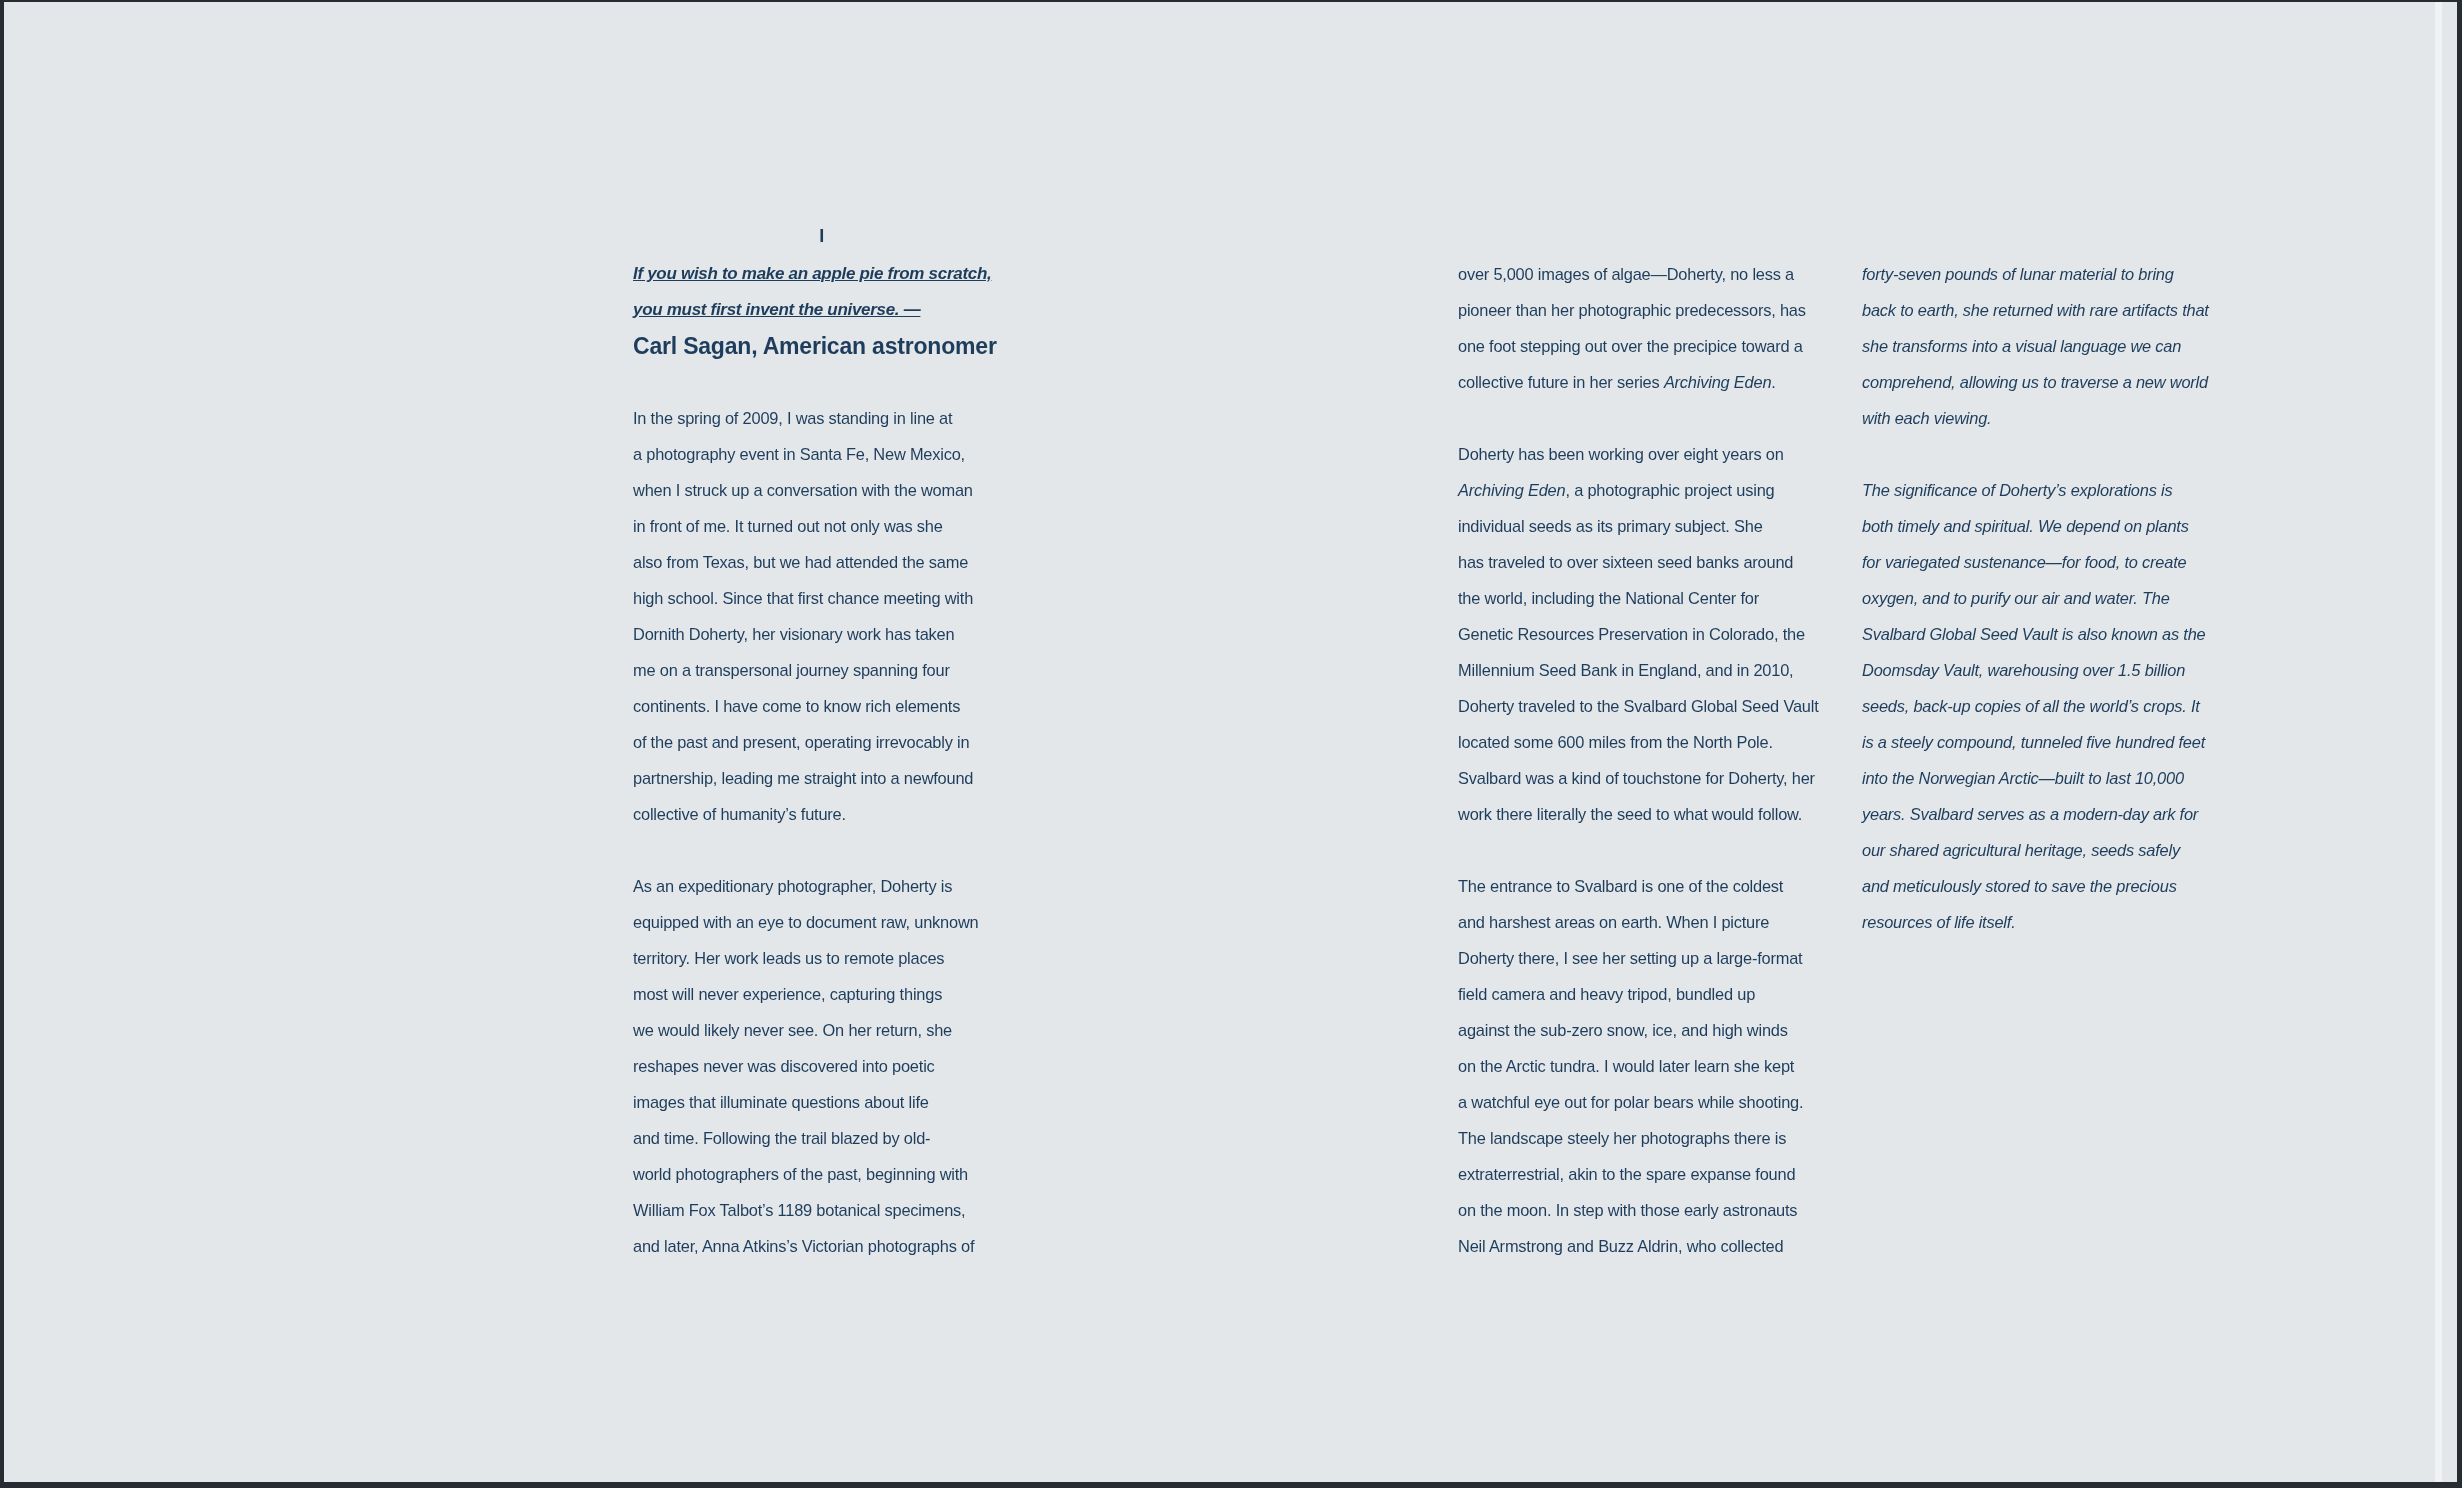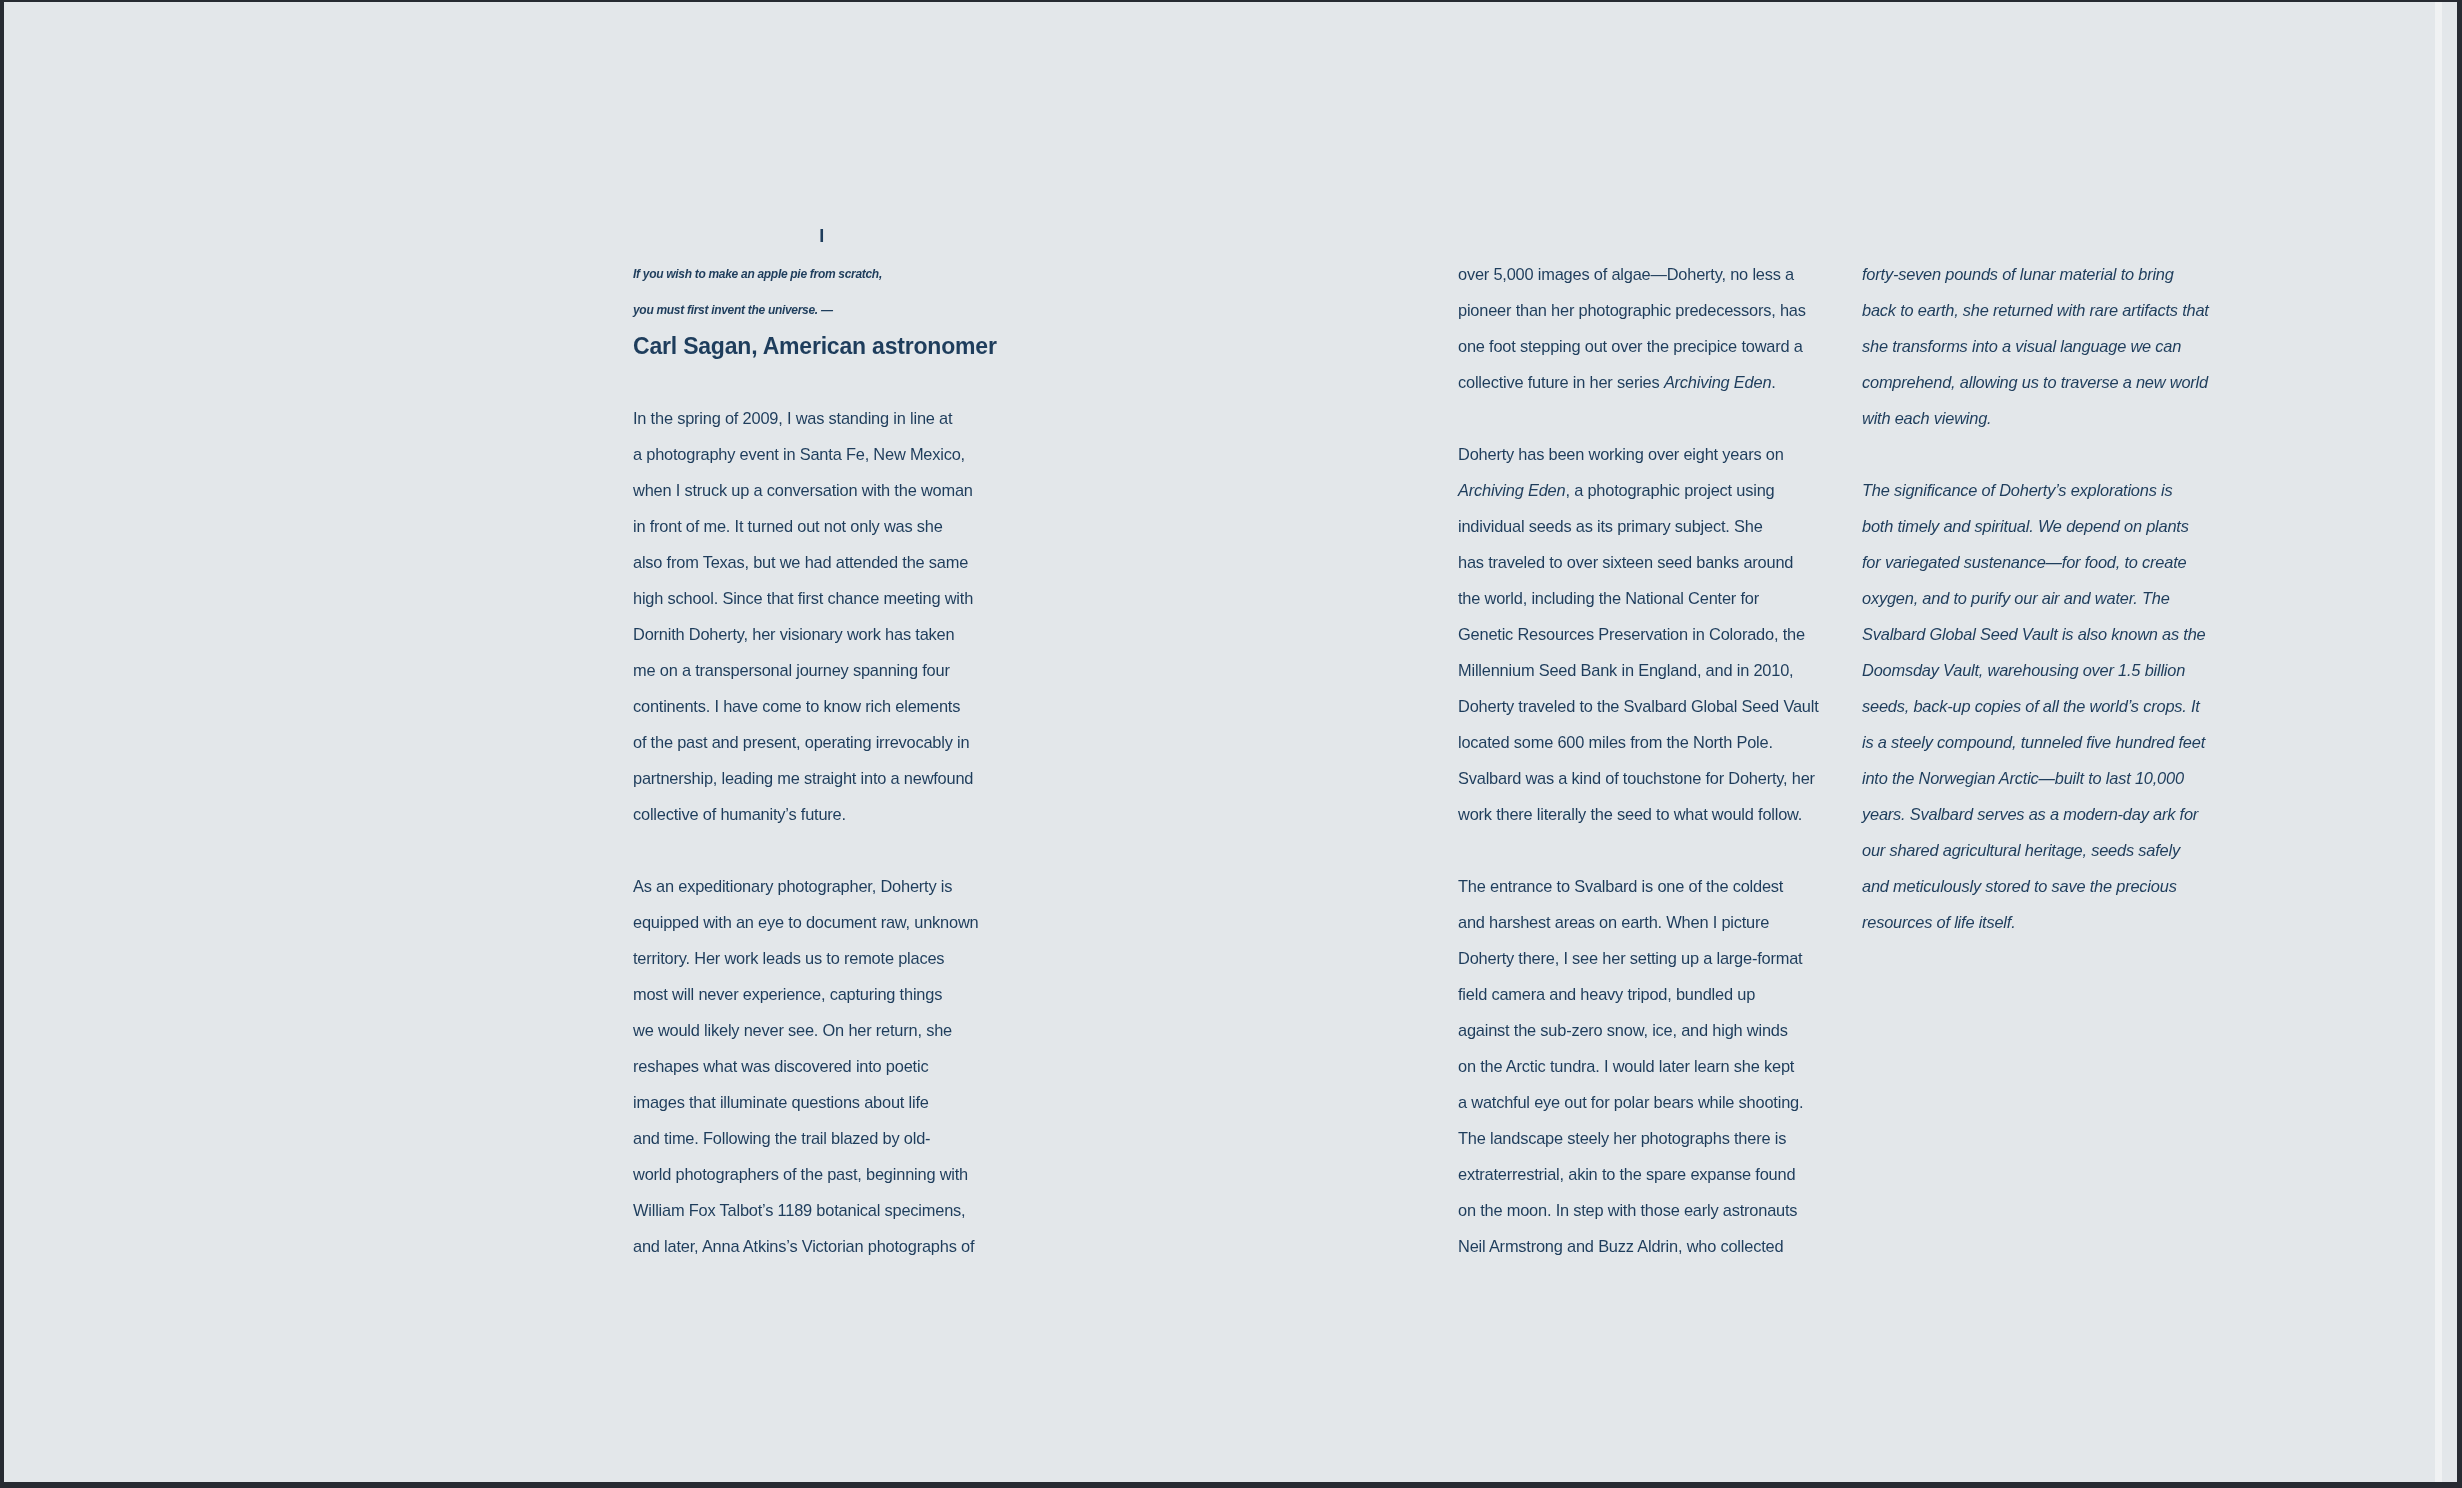--- a/index.html
+++ b/index.html
@@ -34,22 +34,23 @@
   .col-2 { left:1454px; }
   .col-3 { left:1858px;font-style:italic; }
   .block { margin:0; }
   .block + .block { margin-top:36px; }
   .line {
     height:36px; line-height:36px;
     font-size:16.4px; letter-spacing:-0.2px;
     white-space:nowrap;
   }
   .epi-line {
-    font-size:12px; font-weight:700; font-style:italic;
+    font-size:17px; font-weight:700; font-style:italic;
     letter-spacing:-0.3px;
+    text-decoration:underline;
   }
   .epi-attr {
     font-size:23px; font-weight:700; font-style:normal;
     letter-spacing:-0.2px;
   }
   .line em { font-style:italic; }
 </style>
 </head>
 <body style="background: rgb(39, 43, 50);">
 
@@ -78,21 +79,21 @@
         <div class="line">of the past and present, operating irrevocably in</div>
         <div class="line">partnership, leading me straight into a newfound</div>
         <div class="line">collective of humanity’s future.</div>
       </div>
       <div class="block">
         <div class="line">As an expeditionary photographer, Doherty is</div>
         <div class="line">equipped with an eye to document raw, unknown</div>
         <div class="line">territory. Her work leads us to remote places</div>
         <div class="line">most will never experience, capturing things</div>
         <div class="line">we would likely never see. On her return, she</div>
-        <div class="line">reshapes what was discovered into poetic</div>
+        <div class="line">reshapes never was discovered into poetic</div>
         <div class="line">images that illuminate questions about life</div>
         <div class="line">and time. Following the trail blazed by old-</div>
         <div class="line">world photographers of the past, beginning with</div>
         <div class="line">William Fox Talbot’s 1189 botanical specimens,</div>
         <div class="line">and later, Anna Atkins’s Victorian photographs of</div>
       </div>
     </div>
 
   <div class="col col-2">
       <div class="block">

